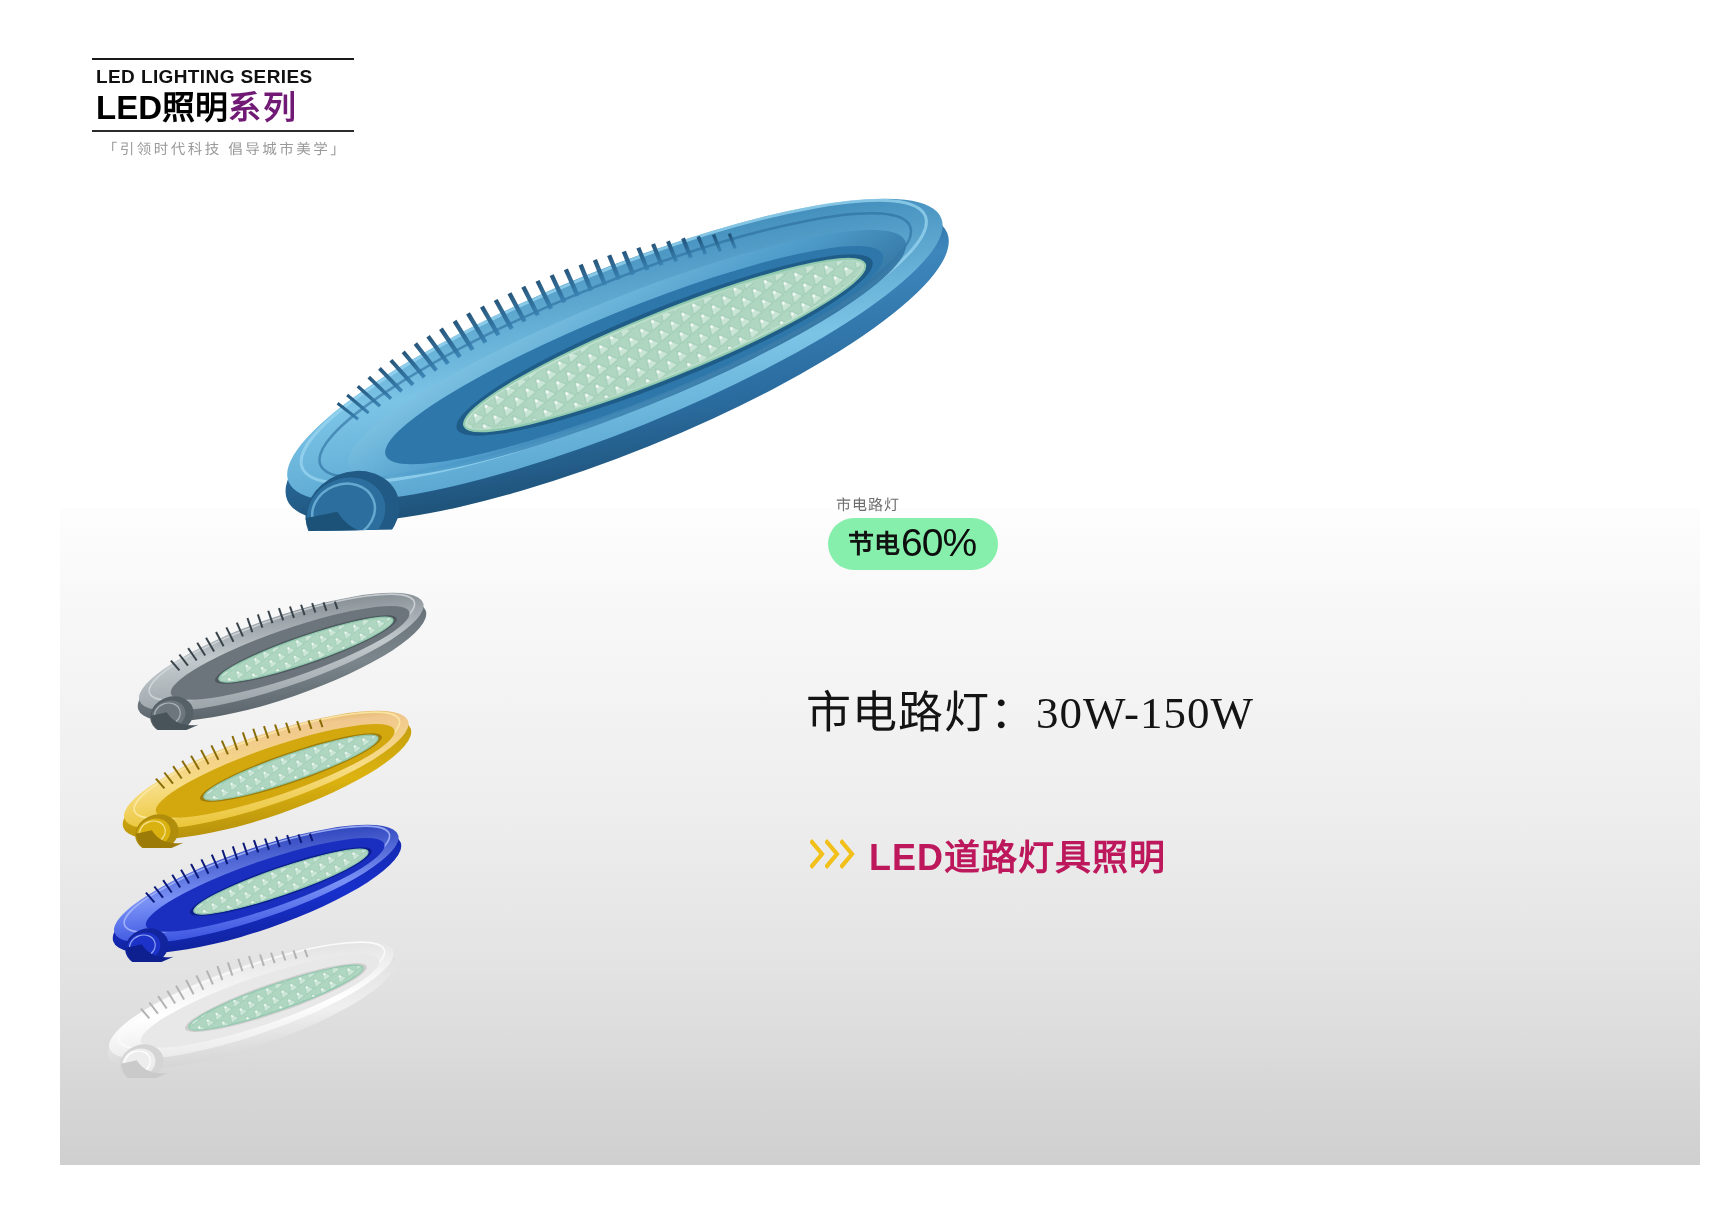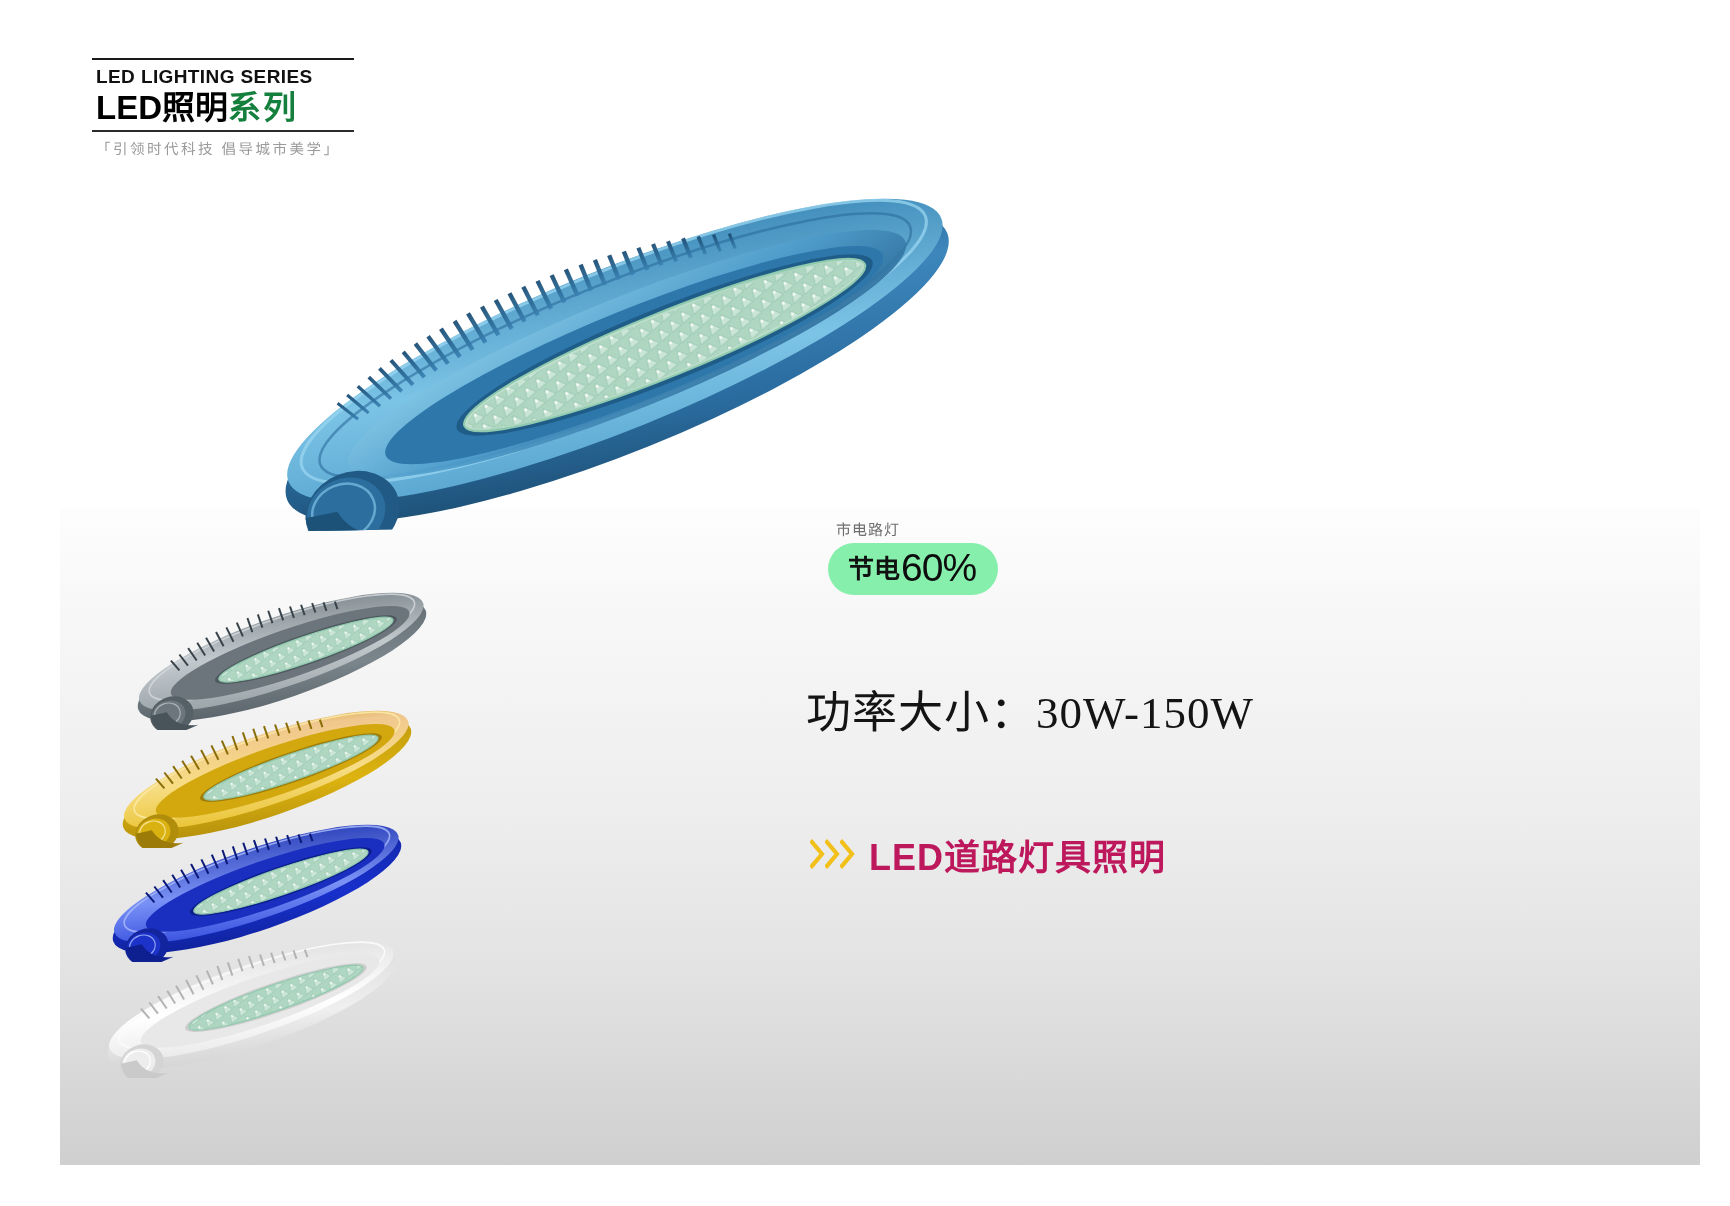--- a/index.html
+++ b/index.html
@@ -26,43 +26,43 @@
   .rule.thin{height:1.5px;background:#2b2b2b;}
   .hdr-en{
     font-size:19px;font-weight:bold;letter-spacing:.4px;
     color:#111;margin:6px 0 0 4px;line-height:1.15;
   }
   .hdr-cn{
     margin:2px 0 4px 4px;line-height:1.1;
     font-size:33px;font-weight:bold;white-space:nowrap;
   }
   .hdr-cn .red{color:#000000;}
-  .hdr-cn .blk{color:#15803d;letter-spacing:2px;}
+  .hdr-cn .blk{color:#701a75;letter-spacing:2px;}
   .hdr-sub{
     margin:5px 0 0 4px;
-    font-size:14.5px;color:#9a9a9a;letter-spacing:2.5px;white-space:nowrap;
+    font-size:14.5px;color:#9a9a9a;letter-spacing:2.5px;white-space:nowrap;text-align:center;
   }
 
   
   .hero-lamp{
     position:absolute;left:196px;top:196px;width:810px;height:330px;
     transform:rotate(-1deg);
   }
   .lamp-svg{display:block;width:100%;height:100%;}
 
   
   .variants{position:absolute;left:85px;top:580px;width:380px;height:500px;}
   .variant{position:absolute;width:330px;height:150px;}
   .v-grey  {left:25px; top:0px;}
   .v-gold  {left:10px; top:118px;}
   .v-blue  {left:0px;  top:232px;}
   .v-white {left:-5px; top:348px;}
 
   
-  .badge-wrap{position:absolute;left:828px;top:518px;}
+  .badge-wrap{position:absolute;left:828px;top:493px;}
   .badge-cap{
     font-size:15px;color:#6e6e6e;letter-spacing:1px;
     margin:0 0 4px 8px;white-space:nowrap;
   }
   .badge-pill{
     display:inline-flex;align-items:center;justify-content:center;
     background:#86efac;border-radius:28px;
     padding:5px 22px 8px 20px;min-width:140px;
     box-sizing:border-box;
   }
@@ -422,21 +422,21 @@
   </div>
 
   <div class="badge-wrap">
     <div class="badge-cap">市电路灯</div>
     <div class="badge-pill">
       <span class="cn">节电</span>
         <span class="num">60%</span>
     </div>
   </div>
 
-  <div class="power-line">功率大小：30W-150W</div>
+  <div class="power-line">市电路灯：30W-150W</div>
 
   <div class="tagline-row">
     <span class="chev-group">
       <svg class="chev" viewBox="0 0 17 30">
           <path d="M2 3 L12 15 L2 27" fill="none" stroke="#f2c01b" stroke-width="4.2" stroke-linecap="square"></path>
         </svg>
       <svg class="chev" viewBox="0 0 17 30">
           <path d="M2 3 L12 15 L2 27" fill="none" stroke="#f2c01b" stroke-width="4.2" stroke-linecap="square"></path>
         </svg>
       <svg class="chev" viewBox="0 0 17 30">

